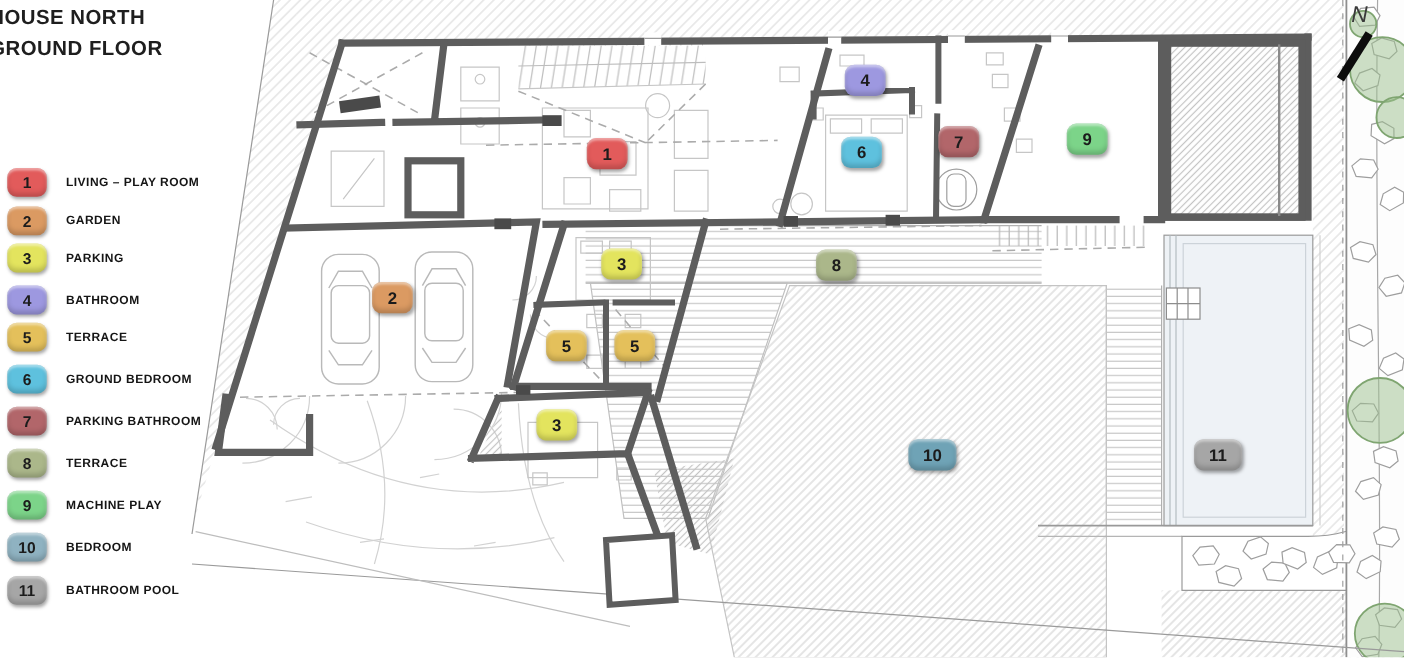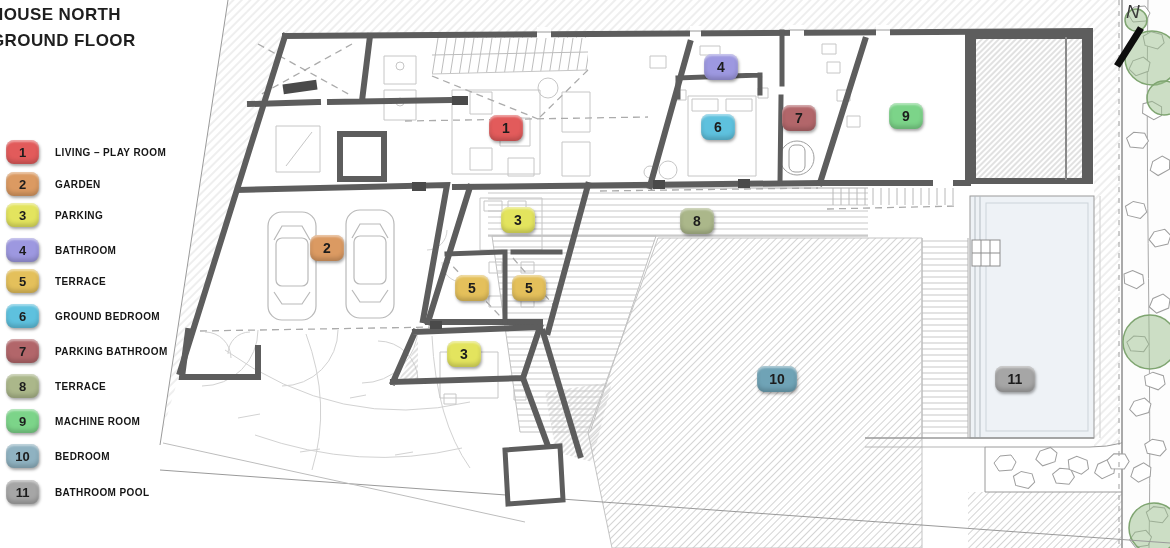--- a/index.html
+++ b/index.html
@@ -276,21 +276,21 @@
   <div class="legend-item" style="top:339px">
     <div class="lbadge" style="background-color:#b2666a">7</div>
     <div class="legend-label">PARKING BATHROOM</div>
   </div>
   <div class="legend-item" style="top:374px">
     <div class="lbadge" style="background-color:#abb78a">8</div>
     <div class="legend-label">TERRACE</div>
   </div>
   <div class="legend-item" style="top:409px">
     <div class="lbadge" style="background-color:#7cd489">9</div>
-    <div class="legend-label">MACHINE ROOM</div>
+    <div class="legend-label">MACHINE PLAY</div>
   </div>
   <div class="legend-item" style="top:444px">
     <div class="lbadge" style="background-color:#8fb2c1">10</div>
     <div class="legend-label">BEDROOM</div>
   </div>
   <div class="legend-item" style="top:480px">
     <div class="lbadge" style="background-color:#a6a6a6">11</div>
     <div class="legend-label">BATHROOM POOL</div>
   </div>
 </div>

